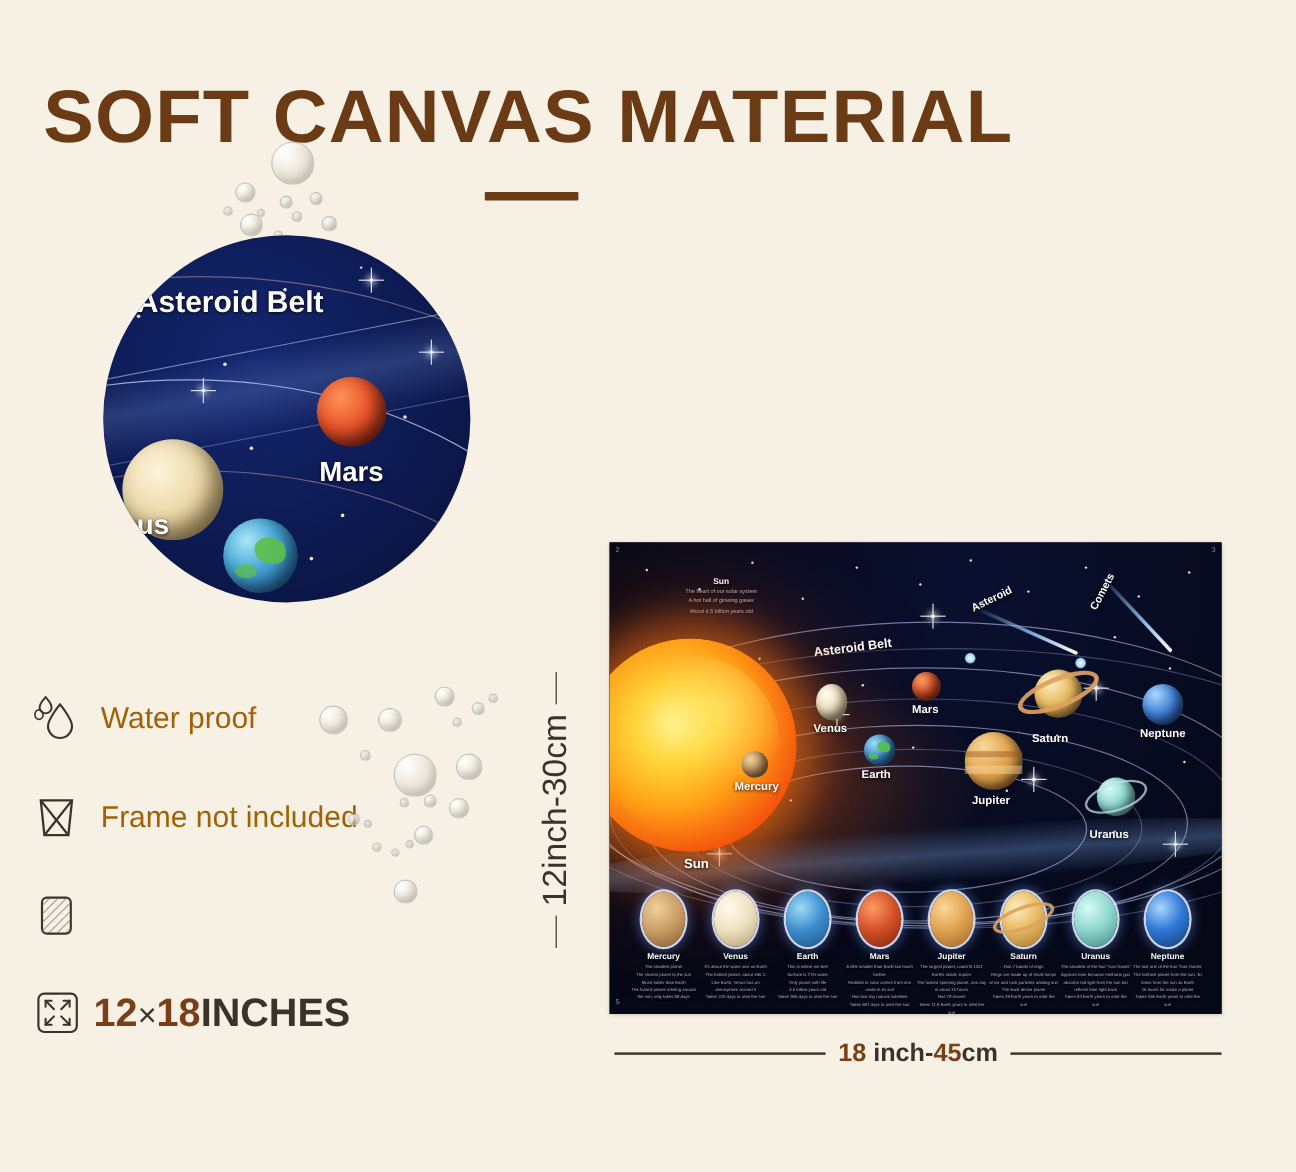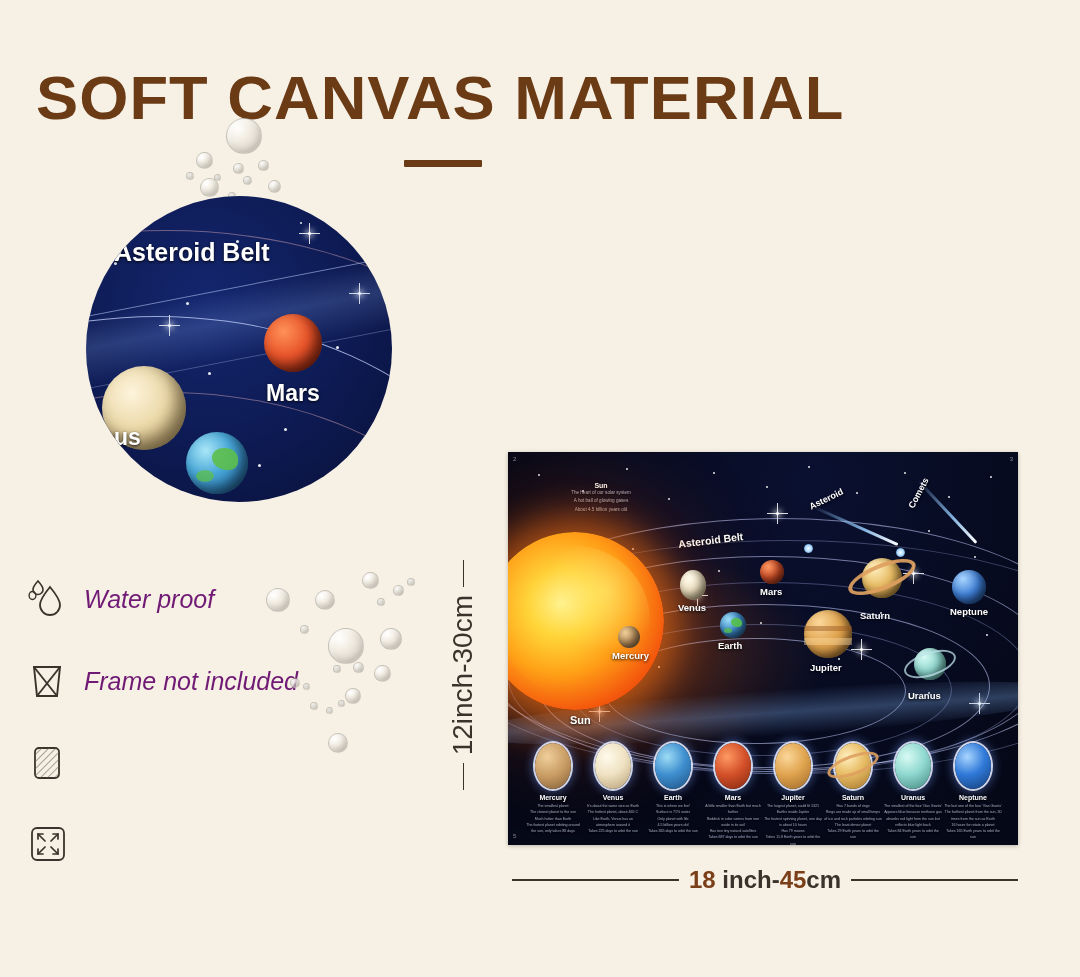--- a/index.html
+++ b/index.html
@@ -64,23 +64,22 @@
     border:1px solid rgba(168,163,152,.45);
     box-shadow:inset -2px -3px 5px rgba(140,135,125,.30), inset 2px 2px 4px rgba(255,255,255,.75);
   }
 
   
   .feature{
     position:absolute;display:flex;align-items:center;gap:16px;
   }
   .feature .ficon{width:42px;height:42px;flex:0 0 42px;position:relative;}
   .feature .flabel{
-    font-size:25px;color:#701a75;white-space:nowrap;
+    font-size:25px;color:#a16207;white-space:nowrap;
     font-family:"Liberation Sans", sans-serif;
-    font-style:italic;
   }
   .size-row{position:absolute;display:flex;align-items:center;gap:8px;}
   .size-text{font-size:33px;font-weight:bold;white-space:nowrap;}
   .size-text .num{color:#7a3f18;}
   .size-text .unit{color:#3b332b;}
   .size-text .x{color:#3b332b;font-weight:normal;font-size:27px;}
 
   
   .poster{
     position:absolute;left:508px;top:452px;width:510px;height:393px;
@@ -184,21 +183,21 @@
   .dim-v .tick{width:1px;flex:1 1 auto;background:#3b332b;min-height:18px;}
   .dim-v .vtext{
     writing-mode:vertical-rl;transform:rotate(180deg);
     font-size:28px;color:#3b332b;padding:8px 0;white-space:nowrap;
   }
   .dim-h{
     position:absolute;left:512px;top:866px;width:506px;
     display:flex;align-items:center;justify-content:center;gap:10px;
   }
   .dim-h .hline{height:1.5px;flex:1 1 auto;background:#3b332b;}
-  .dim-h .htext{font-size:24px;font-weight:bold;white-space:nowrap;}
+  .dim-h .htext{font-size:21px;font-weight:bold;white-space:nowrap;}
   .dim-h .htext .num{color:#7a3f18;}
   .dim-h .htext .unit{color:#3b332b;font-weight:bold;}
 </style>
 </head>
 <body>
 
 <div class="headline">SOFT CANVAS MATERIAL</div>
 <div class="headline-rule"></div>
 
 <div>
@@ -307,20 +306,23 @@
         <line x1="19" y1="19" x2="12" y2="12"></line>
           <polyline points="12,17 12,12 17,12"></polyline>
         <line x1="25" y1="19" x2="32" y2="12"></line>
           <polyline points="27,12 32,12 32,17"></polyline>
         <line x1="19" y1="25" x2="12" y2="32"></line>
           <polyline points="12,27 12,32 17,32"></polyline>
         <line x1="25" y1="25" x2="32" y2="32"></line>
           <polyline points="27,32 32,32 32,27"></polyline>
       </g>
     </svg>
+  </div>
+  <div class="size-text">
+    <span class="num">12</span><span class="x">×</span><span class="num">18</span><span class="unit">INCHES</span>
   </div>
 </div>
 
 <div>
   <div class="bubble" style="left:266px;top:588px;width:22px;height:22px;"></div>
   <div class="bubble" style="left:315px;top:590px;width:18px;height:18px;"></div>
   <div class="bubble" style="left:362px;top:572px;width:15px;height:15px;"></div>
   <div class="bubble" style="left:393px;top:585px;width:9px;height:9px;"></div>
   <div class="bubble" style="left:407px;top:578px;width:6px;height:6px;"></div>
   <div class="bubble" style="left:377px;top:598px;width:6px;height:6px;"></div>

